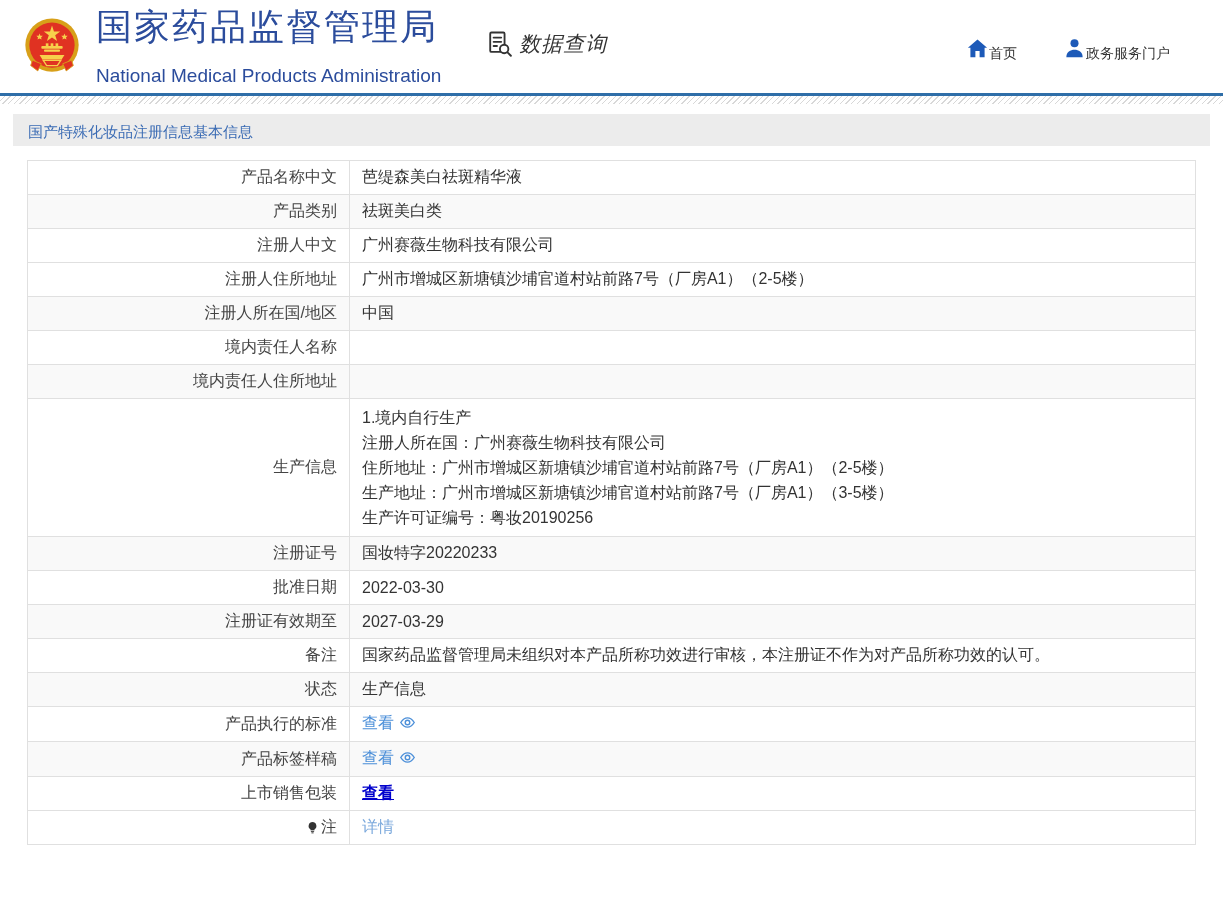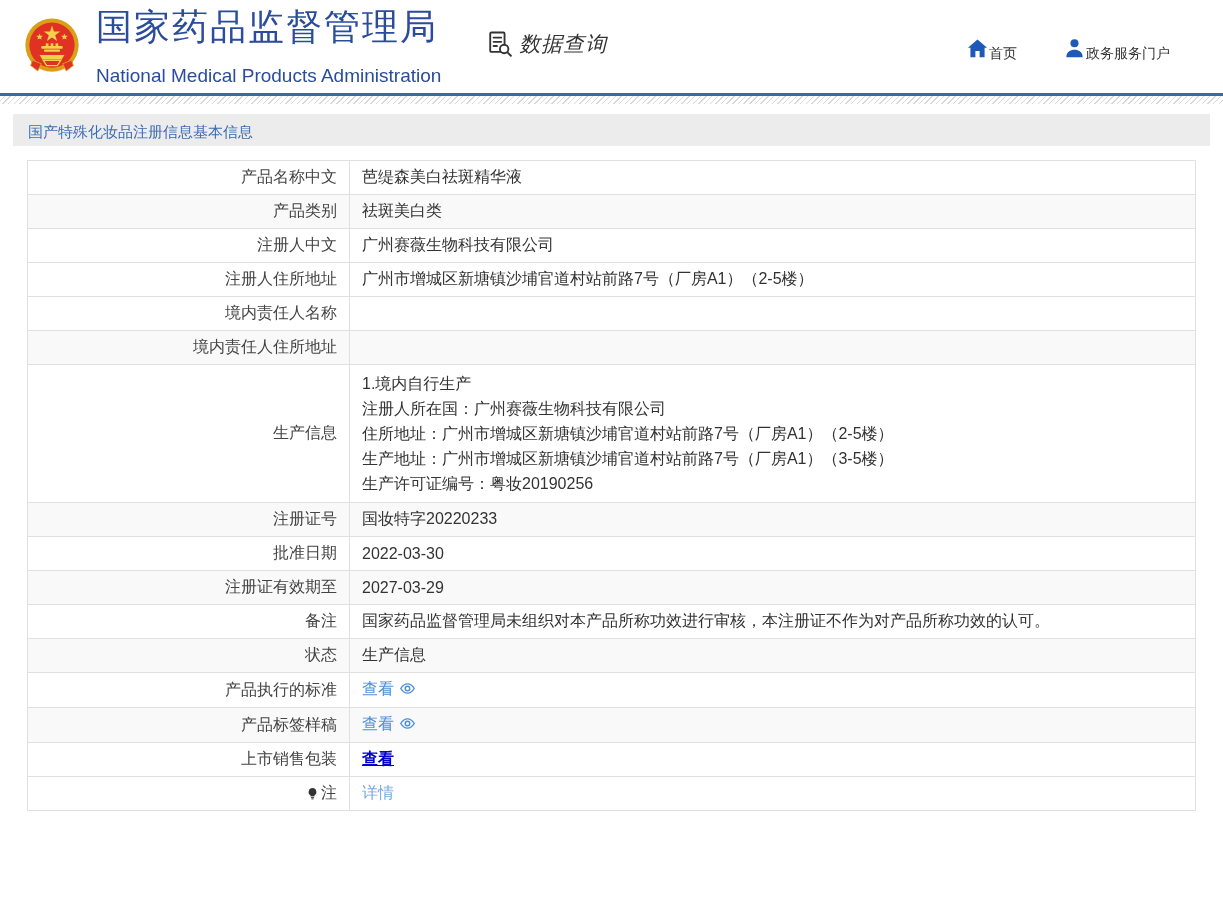--- a/index.html
+++ b/index.html
@@ -232,20 +232,24 @@
           <td class="value-cell"><span>祛斑美白类</span></td>
         </tr>
         <tr class="odd">
           <td class="label-cell">注册人中文</td>
           <td class="value-cell"><span>广州赛薇生物科技有限公司</span></td>
         </tr>
         <tr class="odd">
           <td class="label-cell">注册人住所地址</td>
           <td class="value-cell"><span>广州市增城区新塘镇沙埔官道村站前路7号（厂房A1）（2-5楼）</span></td>
         </tr>
+        <tr class="even">
+          <td class="label-cell">注册人所在国/地区</td>
+          <td class="value-cell"><span>中国</span></td>
+        </tr>
         <tr class="odd">
           <td class="label-cell">境内责任人名称</td>
           <td class="value-cell"><span></span></td>
         </tr>
         <tr class="even">
           <td class="label-cell">境内责任人住所地址</td>
           <td class="value-cell"><span></span></td>
         </tr>
         <tr class="odd">
           <td class="label-cell">生产信息</td>

